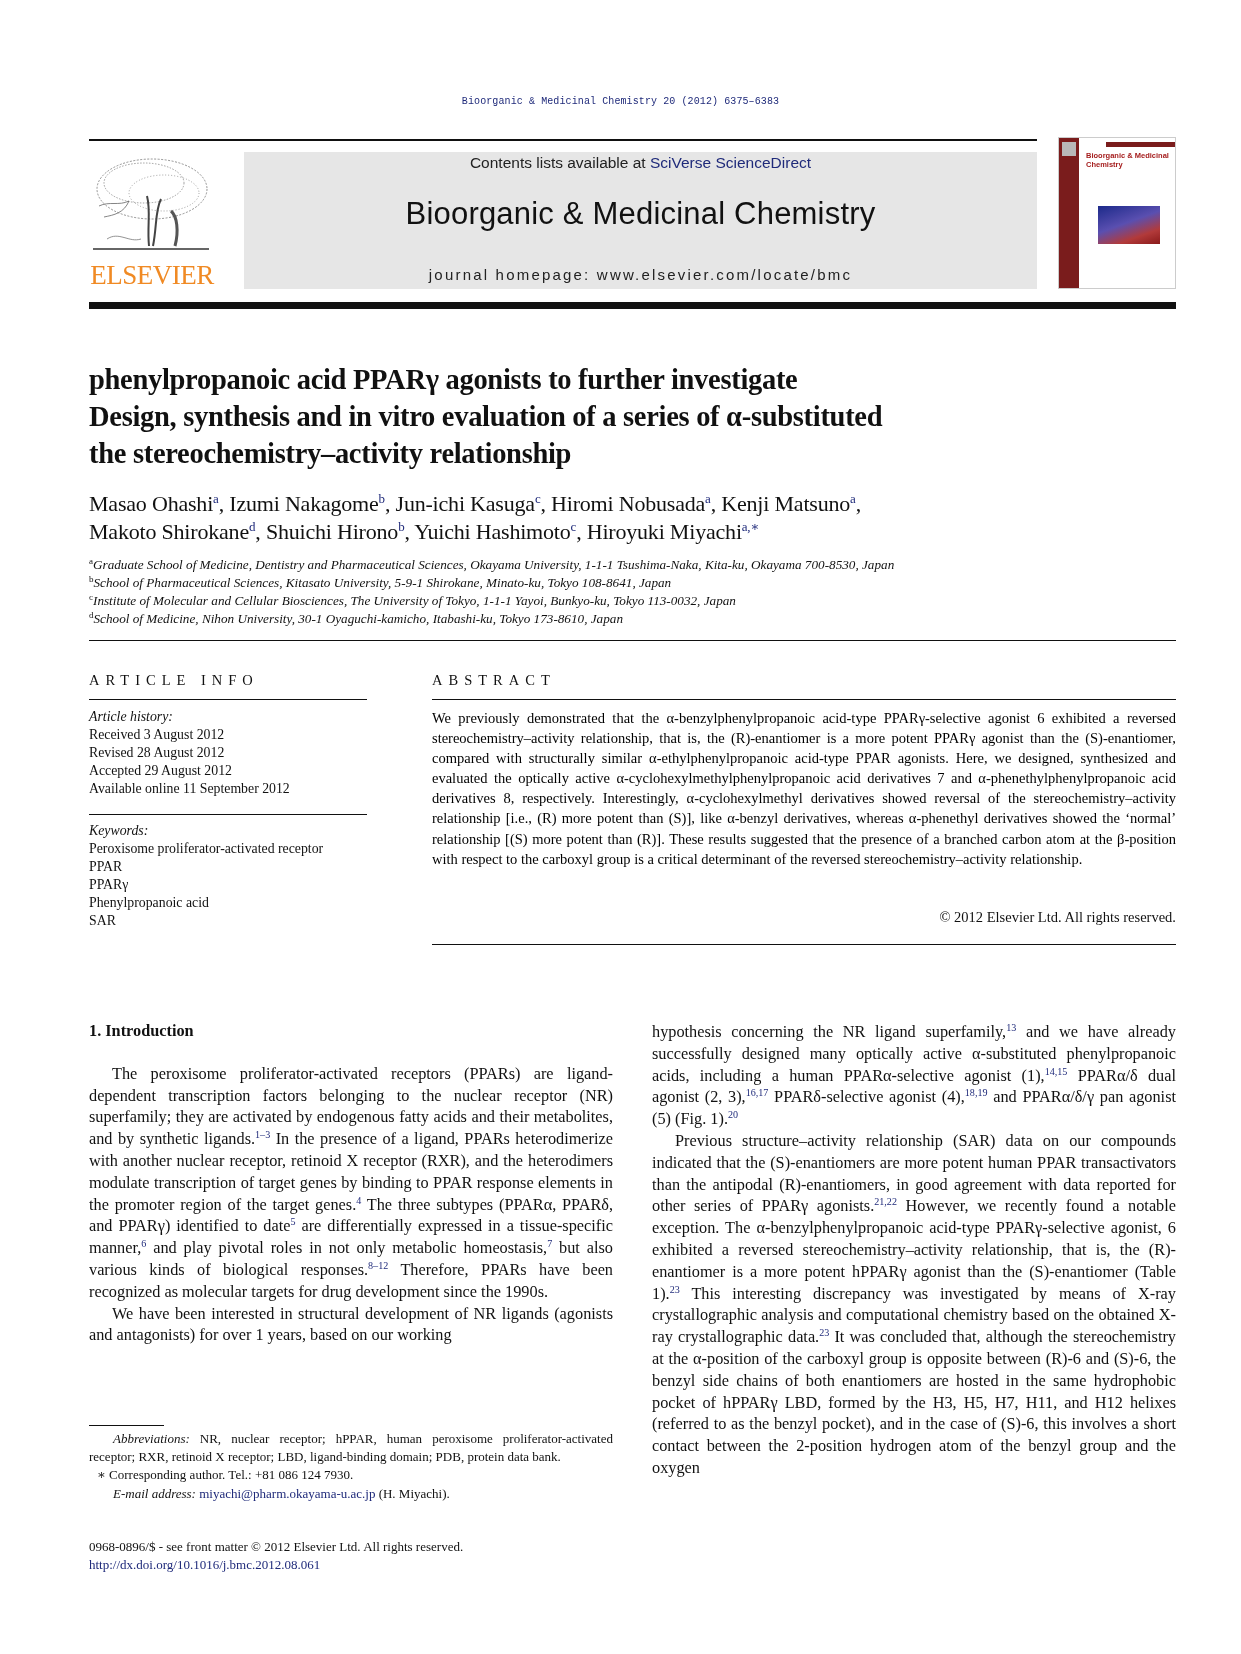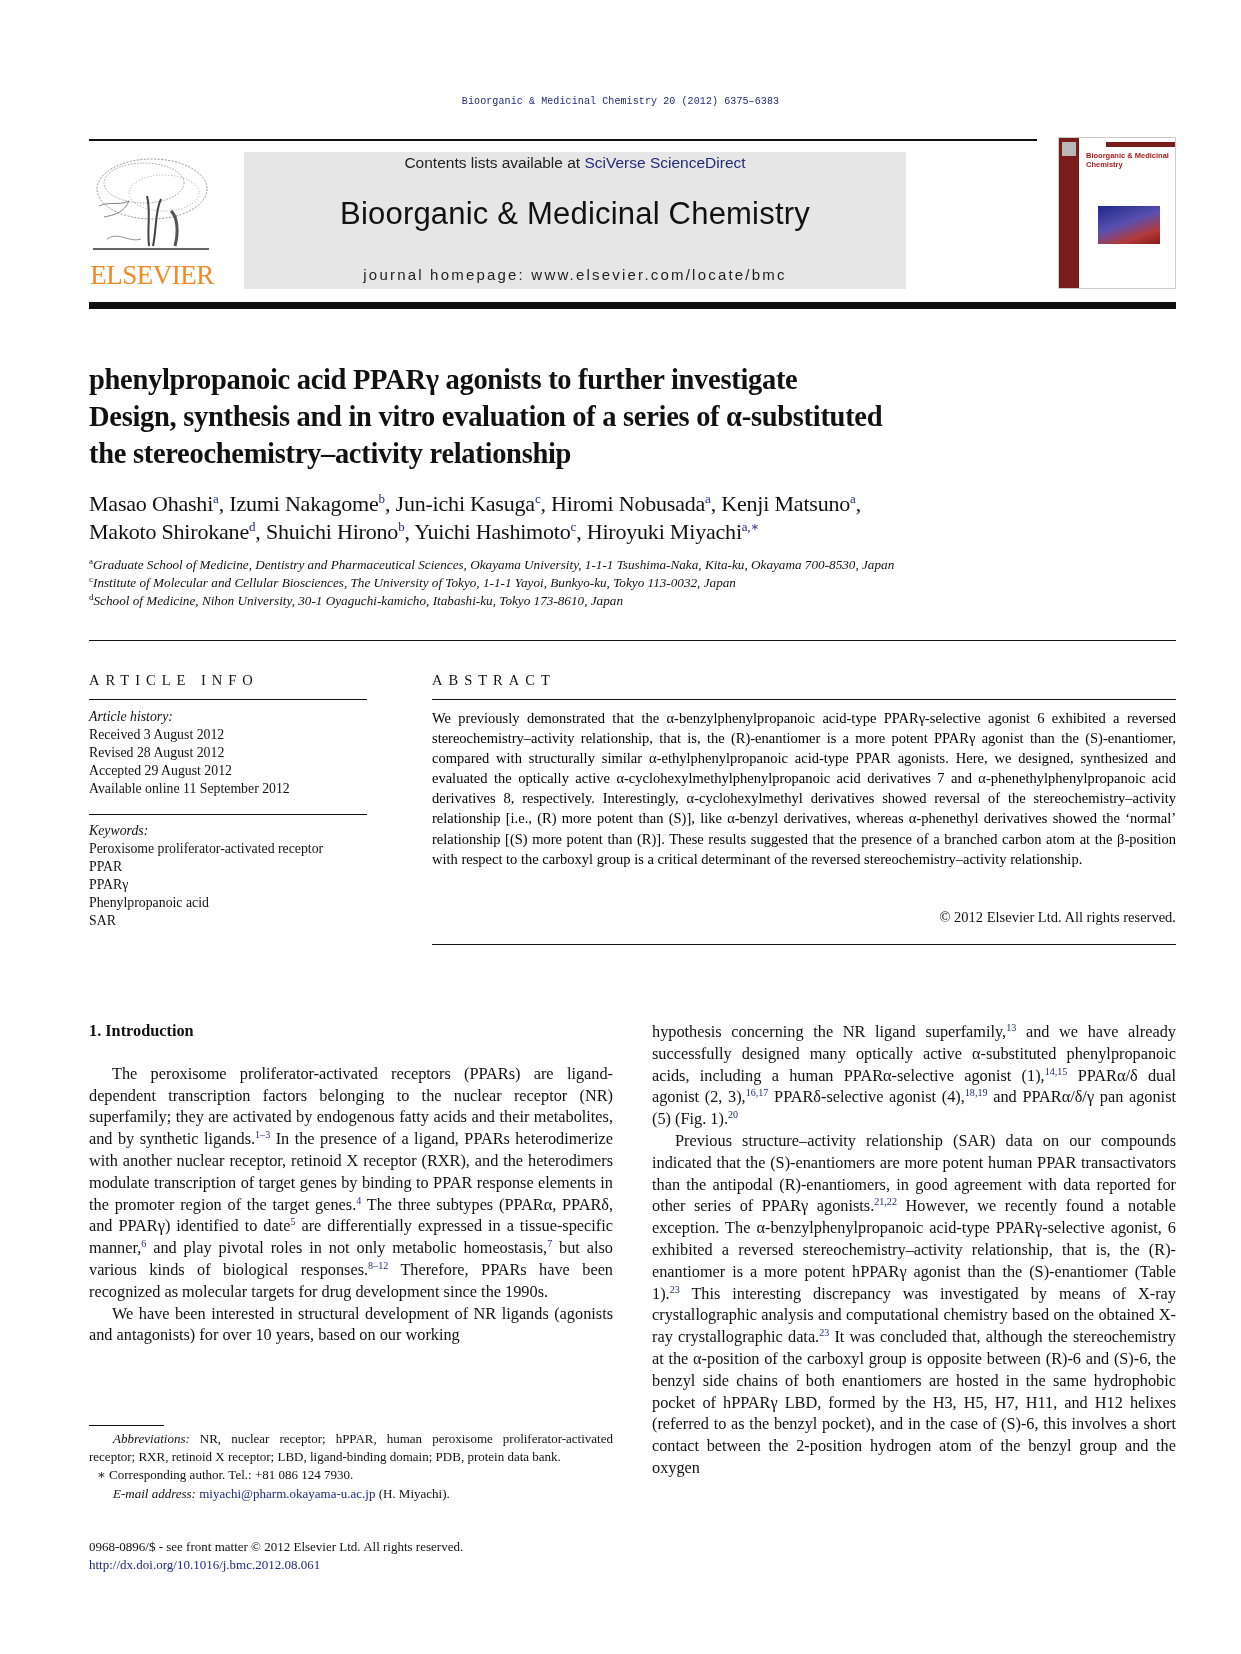--- a/index.html
+++ b/index.html
@@ -8,21 +8,21 @@
   .abs { position: absolute; }
   a, .link { color: #1f2a7a; text-decoration: none; }
   sup { font-size: 0.62em; line-height: 0; vertical-align: super; }
   .sup-link { color: #1f2a7a; }
 
   
   #journal-citation { left: 0; width: 1241px; top: 96px; text-align: center; font-size: 10px; color: #1f2a7a; font-family: Liberation Mono, monospace; letter-spacing: 0.1px; }
   #header-rule-top { left: 89px; width: 948px; top: 139px; height: 1.5px; background: #111; }
   #elsevier-logo { left: 89px; top: 151px; width: 126px; height: 138px; }
   #elsevier-word { position: absolute; left: 0; bottom: 0; width: 126px; text-align: center; color: #f08a24; font-family: "Liberation Serif", serif; font-size: 27px; letter-spacing: -0.5px; line-height: 1; }
-  #header-banner { left: 244px; top: 152px; width: 662px; height: 137px; background: #e6e6e6; }
+  #header-banner { left: 244px; top: 152px; width: 793px; height: 137px; background: #e6e6e6; }
   #contents-line { position: absolute; top: 2px; left: 0; width: 100%; text-align: center; font-family: "Liberation Sans", sans-serif; font-size: 15.5px; color: #222; }
   #contents-line .link { color: #1f2a7a; }
   #journal-name { position: absolute; top: 44px; left: 0; width: 100%; text-align: center; font-family: "Liberation Sans", sans-serif; font-size: 31px; color: #111; letter-spacing: 0.2px; }
   #homepage-line { position: absolute; top: 114px; left: 0; width: 100%; text-align: center; font-family: "Liberation Sans", sans-serif; font-size: 15px; color: #222; letter-spacing: 2.2px; }
   #cover-thumb { left: 1058px; top: 137px; width: 118px; height: 152px; border: 1px solid #ccc; background: #fff; overflow: hidden; }
   #cover-thumb .spine { position: absolute; left: 0; top: 0; width: 20px; height: 100%; background: #7a1c1c; }
   #cover-thumb .topbar { position: absolute; left: 47px; top: 4px; width: 70px; height: 5px; background: #7a1c1c; }
   #cover-thumb .title { position: absolute; left: 27px; top: 13px; font-family: "Liberation Sans", sans-serif; font-size: 7.5px; line-height: 9px; color: #a51d1d; font-weight: bold; }
   #cover-thumb .img { position: absolute; left: 39px; top: 68px; width: 62px; height: 38px; background: linear-gradient(160deg, #1c2a8a 0%, #5a4fb0 45%, #b23a3a 75%, #8a1a1a 100%); }
   #cover-thumb .elog { position: absolute; left: 3px; top: 4px; width: 14px; height: 14px; background: #b9b9b9; }
@@ -126,20 +126,21 @@
   <div>
     <span>Makoto Shirokane</span><sup>d</sup>,
     <span>Shuichi Hirono</span><sup>b</sup>,
     <span>Yuichi Hashimoto</span><sup>c</sup>,
     <span>Hiroyuki Miyachi</span><sup>a,∗</sup>
   </div>
 </div>
 
 <div id="affiliations" class="abs">
   <div><sup>a</sup><span>Graduate School of Medicine, Dentistry and Pharmaceutical Sciences, Okayama University, 1-1-1 Tsushima-Naka, Kita-ku, Okayama 700-8530, Japan</span></div>
+  <div><sup>b</sup><span>School of Pharmaceutical Sciences, Kitasato University, 5-9-1 Shirokane, Minato-ku, Tokyo 108-8641, Japan</span></div>
   <div><sup>c</sup><span>Institute of Molecular and Cellular Biosciences, The University of Tokyo, 1-1-1 Yayoi, Bunkyo-ku, Tokyo 113-0032, Japan</span></div>
   <div><sup>d</sup><span>School of Medicine, Nihon University, 30-1 Oyaguchi-kamicho, Itabashi-ku, Tokyo 173-8610, Japan</span></div>
 </div>
 <div id="affil-rule" class="abs"></div>
 
 <div id="article-info-head" class="abs spaced-head">ARTICLE INFO</div>
 <div class="info-rule" style="top:699px"></div>
 <div id="article-info-block" class="abs">
   <div class="label">Article history:</div>
   <div>Received 3 August 2012</div>
@@ -159,21 +160,21 @@
 
 <div id="abstract-head" class="abs spaced-head">ABSTRACT</div>
 <div id="abstract-rule-top" class="abs"></div>
 <div id="abstract-text" class="abs">We previously demonstrated that the α-benzylphenylpropanoic acid-type PPARγ-selective agonist 6 exhibited a reversed stereochemistry–activity relationship, that is, the (R)-enantiomer is a more potent PPARγ agonist than the (S)-enantiomer, compared with structurally similar α-ethylphenylpropanoic acid-type PPAR agonists. Here, we designed, synthesized and evaluated the optically active α-cyclohexylmethylphenylpropanoic acid derivatives 7 and α-phenethylphenylpropanoic acid derivatives 8, respectively. Interestingly, α-cyclohexylmethyl derivatives showed reversal of the stereochemistry–activity relationship [i.e., (R) more potent than (S)], like α-benzyl derivatives, whereas α-phenethyl derivatives showed the ‘normal’ relationship [(S) more potent than (R)]. These results suggested that the presence of a branched carbon atom at the β-position with respect to the carboxyl group is a critical determinant of the reversed stereochemistry–activity relationship.</div>
 <div id="abstract-copyright" class="abs">© 2012 Elsevier Ltd. All rights reserved.</div>
 <div id="abstract-rule-bottom" class="abs"></div>
 
 <div id="col-left" class="body-col">
   <div id="section-heading">1. Introduction</div>
   <p class="rich">The peroxisome proliferator-activated receptors (PPARs) are ligand-dependent transcription factors belonging to the nuclear receptor (NR) superfamily; they are activated by endogenous fatty acids and their metabolites, and by synthetic ligands.<sup class="sup-link">1–3</sup> In the presence of a ligand, PPARs heterodimerize with another nuclear receptor, retinoid X receptor (RXR), and the heterodimers modulate transcription of target genes by binding to PPAR response elements in the promoter region of the target genes.<sup class="sup-link">4</sup> The three subtypes (PPARα, PPARδ, and PPARγ) identified to date<sup class="sup-link">5</sup> are differentially expressed in a tissue-specific manner,<sup class="sup-link">6</sup> and play pivotal roles in not only metabolic homeostasis,<sup class="sup-link">7</sup> but also various kinds of biological responses.<sup class="sup-link">8–12</sup> Therefore, PPARs have been recognized as molecular targets for drug development since the 1990s.</p>
-  <p class="rich">We have been interested in structural development of NR ligands (agonists and antagonists) for over 10 years, based on our working</p>
+  <p class="rich">We have been interested in structural development of NR ligands (agonists and antagonists) for over 1 years, based on our working</p>
 </div>
 
 <div id="col-right" class="body-col">
   <p class="rich noindent">hypothesis concerning the NR ligand superfamily,<sup class="sup-link">13</sup> and we have already successfully designed many optically active α-substituted phenylpropanoic acids, including a human PPARα-selective agonist (1),<sup class="sup-link">14,15</sup> PPARα/δ dual agonist (2, 3),<sup class="sup-link">16,17</sup> PPARδ-selective agonist (4),<sup class="sup-link">18,19</sup> and PPARα/δ/γ pan agonist (5) (Fig. 1).<sup class="sup-link">20</sup></p>
   <p class="rich">Previous structure–activity relationship (SAR) data on our compounds indicated that the (S)-enantiomers are more potent human PPAR transactivators than the antipodal (R)-enantiomers, in good agreement with data reported for other series of PPARγ agonists.<sup class="sup-link">21,22</sup> However, we recently found a notable exception. The α-benzylphenylpropanoic acid-type PPARγ-selective agonist, 6 exhibited a reversed stereochemistry–activity relationship, that is, the (R)-enantiomer is a more potent hPPARγ agonist than the (S)-enantiomer (Table 1).<sup class="sup-link">23</sup> This interesting discrepancy was investigated by means of X-ray crystallographic analysis and computational chemistry based on the obtained X-ray crystallographic data.<sup class="sup-link">23</sup> It was concluded that, although the stereochemistry at the α-position of the carboxyl group is opposite between (R)-6 and (S)-6, the benzyl side chains of both enantiomers are hosted in the same hydrophobic pocket of hPPARγ LBD, formed by the H3, H5, H7, H11, and H12 helixes (referred to as the benzyl pocket), and in the case of (S)-6, this involves a short contact between the 2-position hydrogen atom of the benzyl group and the oxygen</p>
 </div>
 
 <div id="footnote-rule" class="abs"></div>
 <div id="footnotes" class="abs">
   <div class="fn-abbrev"><span class="ital">Abbreviations:</span><span> NR, nuclear receptor; hPPAR, human peroxisome proliferator-activated receptor; RXR, retinoid X receptor; LBD, ligand-binding domain; PDB, protein data bank.</span></div>

